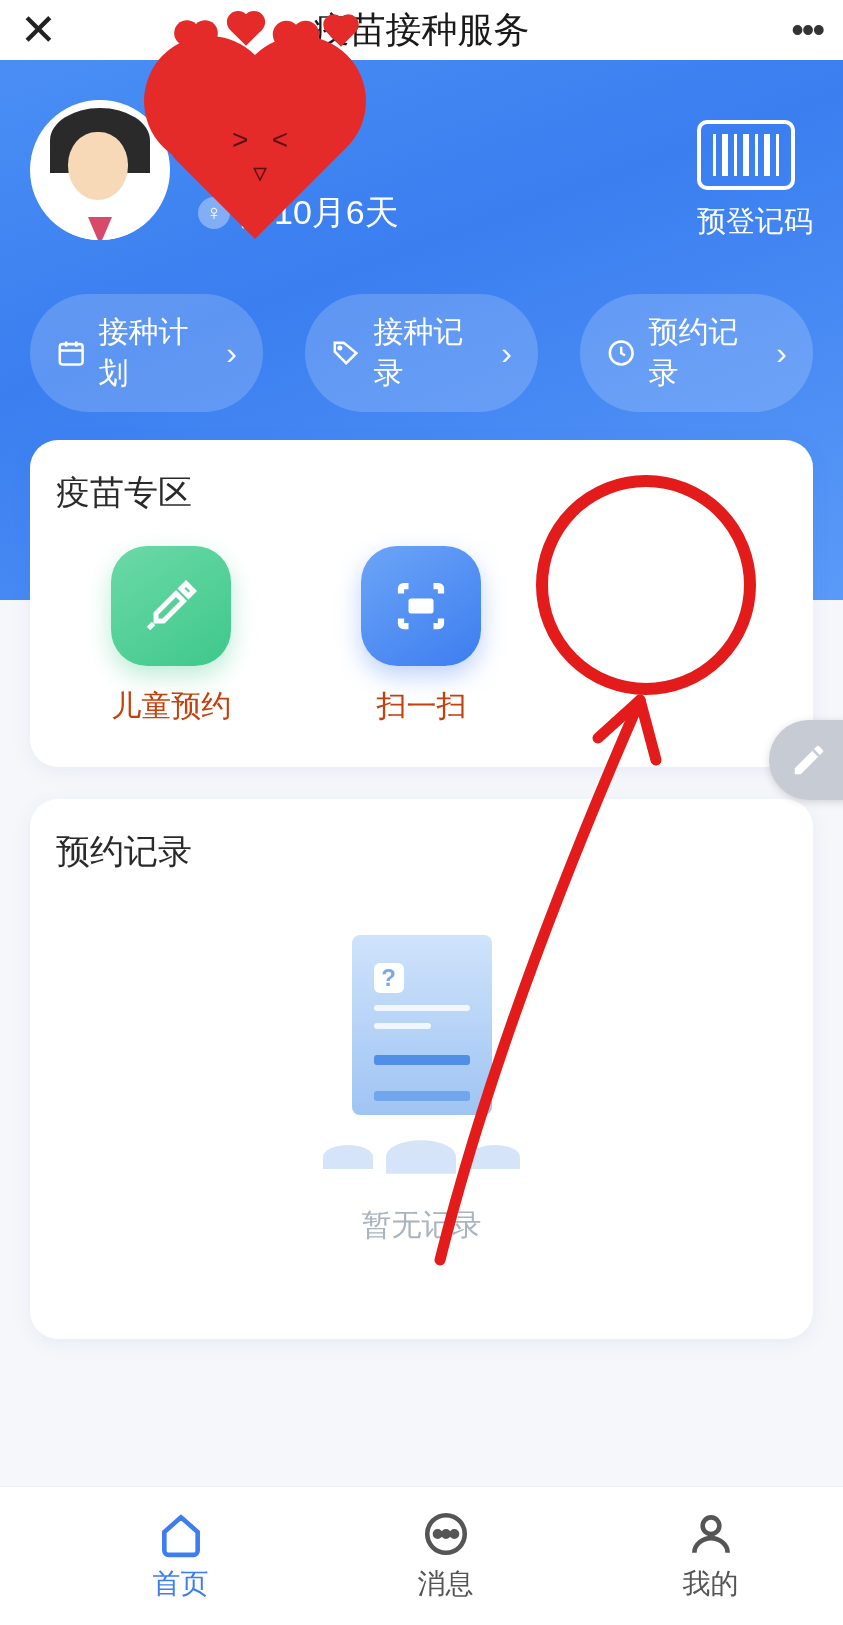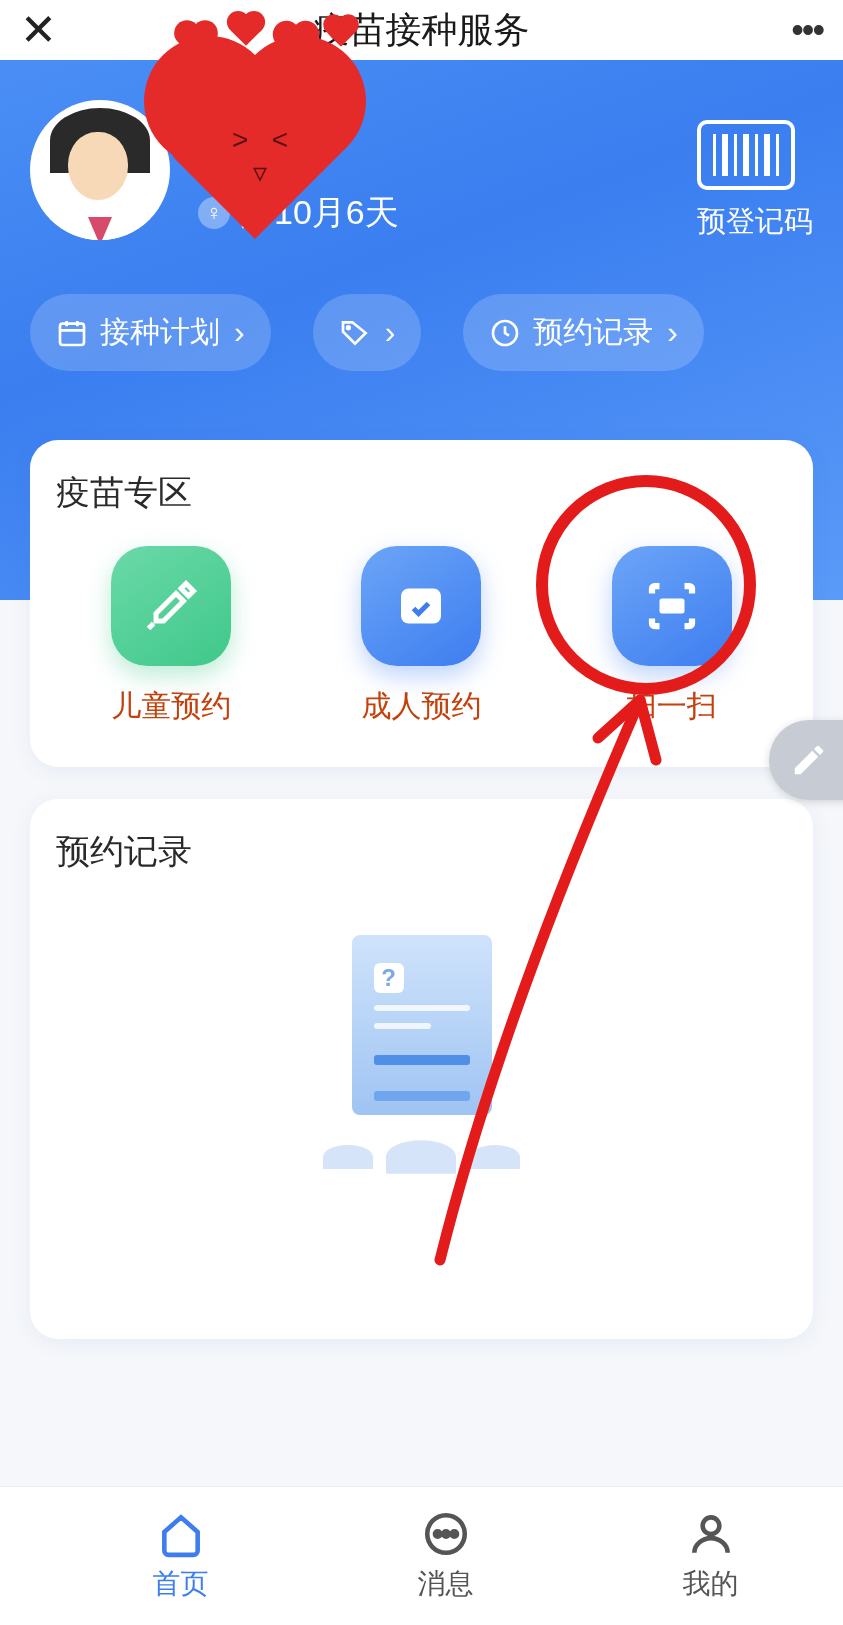--- a/index.html
+++ b/index.html
@@ -422,20 +422,21 @@
           <path d="M3 10h18M8 3v4M16 3v4"></path>
         </svg>
       <span>接种计划</span>
       <span class="chev">›</span>
     </div>
     <div class="pill">
       <svg viewBox="0 0 24 24" fill="none" stroke="#fff" stroke-width="2">
           <path d="M20 12l-8 8-9-9V4h7l10 8z"></path>
           <circle cx="7" cy="8" r="1" fill="#fff"></circle>
         </svg>
+      <span>接种记录</span>
       <span class="chev">›</span>
     </div>
     <div class="pill">
       <svg viewBox="0 0 24 24" fill="none" stroke="#fff" stroke-width="2">
           <circle cx="12" cy="12" r="9"></circle>
           <path d="M12 7v5l3 2"></path>
         </svg>
       <span>预约记录</span>
       <span class="chev">›</span>
     </div>
@@ -447,29 +448,20 @@
   <div class="card">
     <div class="card-title">疫苗专区</div>
     <div class="grid">
       <div class="grid-item">
         <div class="icon-tile tile-green">
           <svg viewBox="0 0 24 24" fill="none" stroke="#fff" stroke-width="2">
               <path d="M18 3l3 3-2 2-3-3 2-2zM14 7l3 3-8 8H6v-3l8-8zM5 19l-2 2"></path>
             </svg>
         </div>
         <div class="grid-label">儿童预约</div>
-      </div>
-      <div class="grid-item">
-        <div class="icon-tile tile-blue">
-          <svg viewBox="0 0 24 24" fill="#fff">
-              <rect x="4" y="5" width="16" height="14" rx="3"></rect>
-              <path d="M9 13l2 2 4-4" stroke="#3d7df0" stroke-width="2" fill="none"></path>
-            </svg>
-        </div>
-        <div class="grid-label">成人预约</div>
       </div>
       <div class="grid-item">
         <div class="icon-tile tile-blue">
           <svg viewBox="0 0 24 24" fill="none" stroke="#fff" stroke-width="2.5">
               <path d="M4 7V5a1 1 0 011-1h2M20 7V5a1 1 0 00-1-1h-2M4 17v2a1 1 0 001 1h2M20 17v2a1 1 0 01-1 1h-2"></path>
               <rect x="7" y="9" width="10" height="6" rx="1" fill="#fff" stroke="none"></rect>
             </svg>
         </div>
         <div class="grid-label">扫一扫</div>
       </div>
@@ -486,20 +478,21 @@
           <div class="doc-line short"></div>
           <div class="doc-bar"></div>
           <div class="doc-bar" style="opacity:0.6;"></div>
         </div>
         <div class="ground">
             <div class="blob"></div>
             <div class="blob" style="transform:scale(1.4);"></div>
             <div class="blob"></div>
           </div>
       </div>
+      <div class="empty-text">暂无记录</div>
     </div>
   </div>
 
 </div>
 
 <div class="float-edit">
   <svg viewBox="0 0 24 24" fill="#fff">
       <path d="M3 17.25V21h3.75L17.81 9.94l-3.75-3.75L3 17.25zM20.71 7.04a1 1 0 000-1.41l-2.34-2.34a1 1 0 00-1.41 0l-1.83 1.83 3.75 3.75 1.83-1.83z"></path>
     </svg>
 </div>

